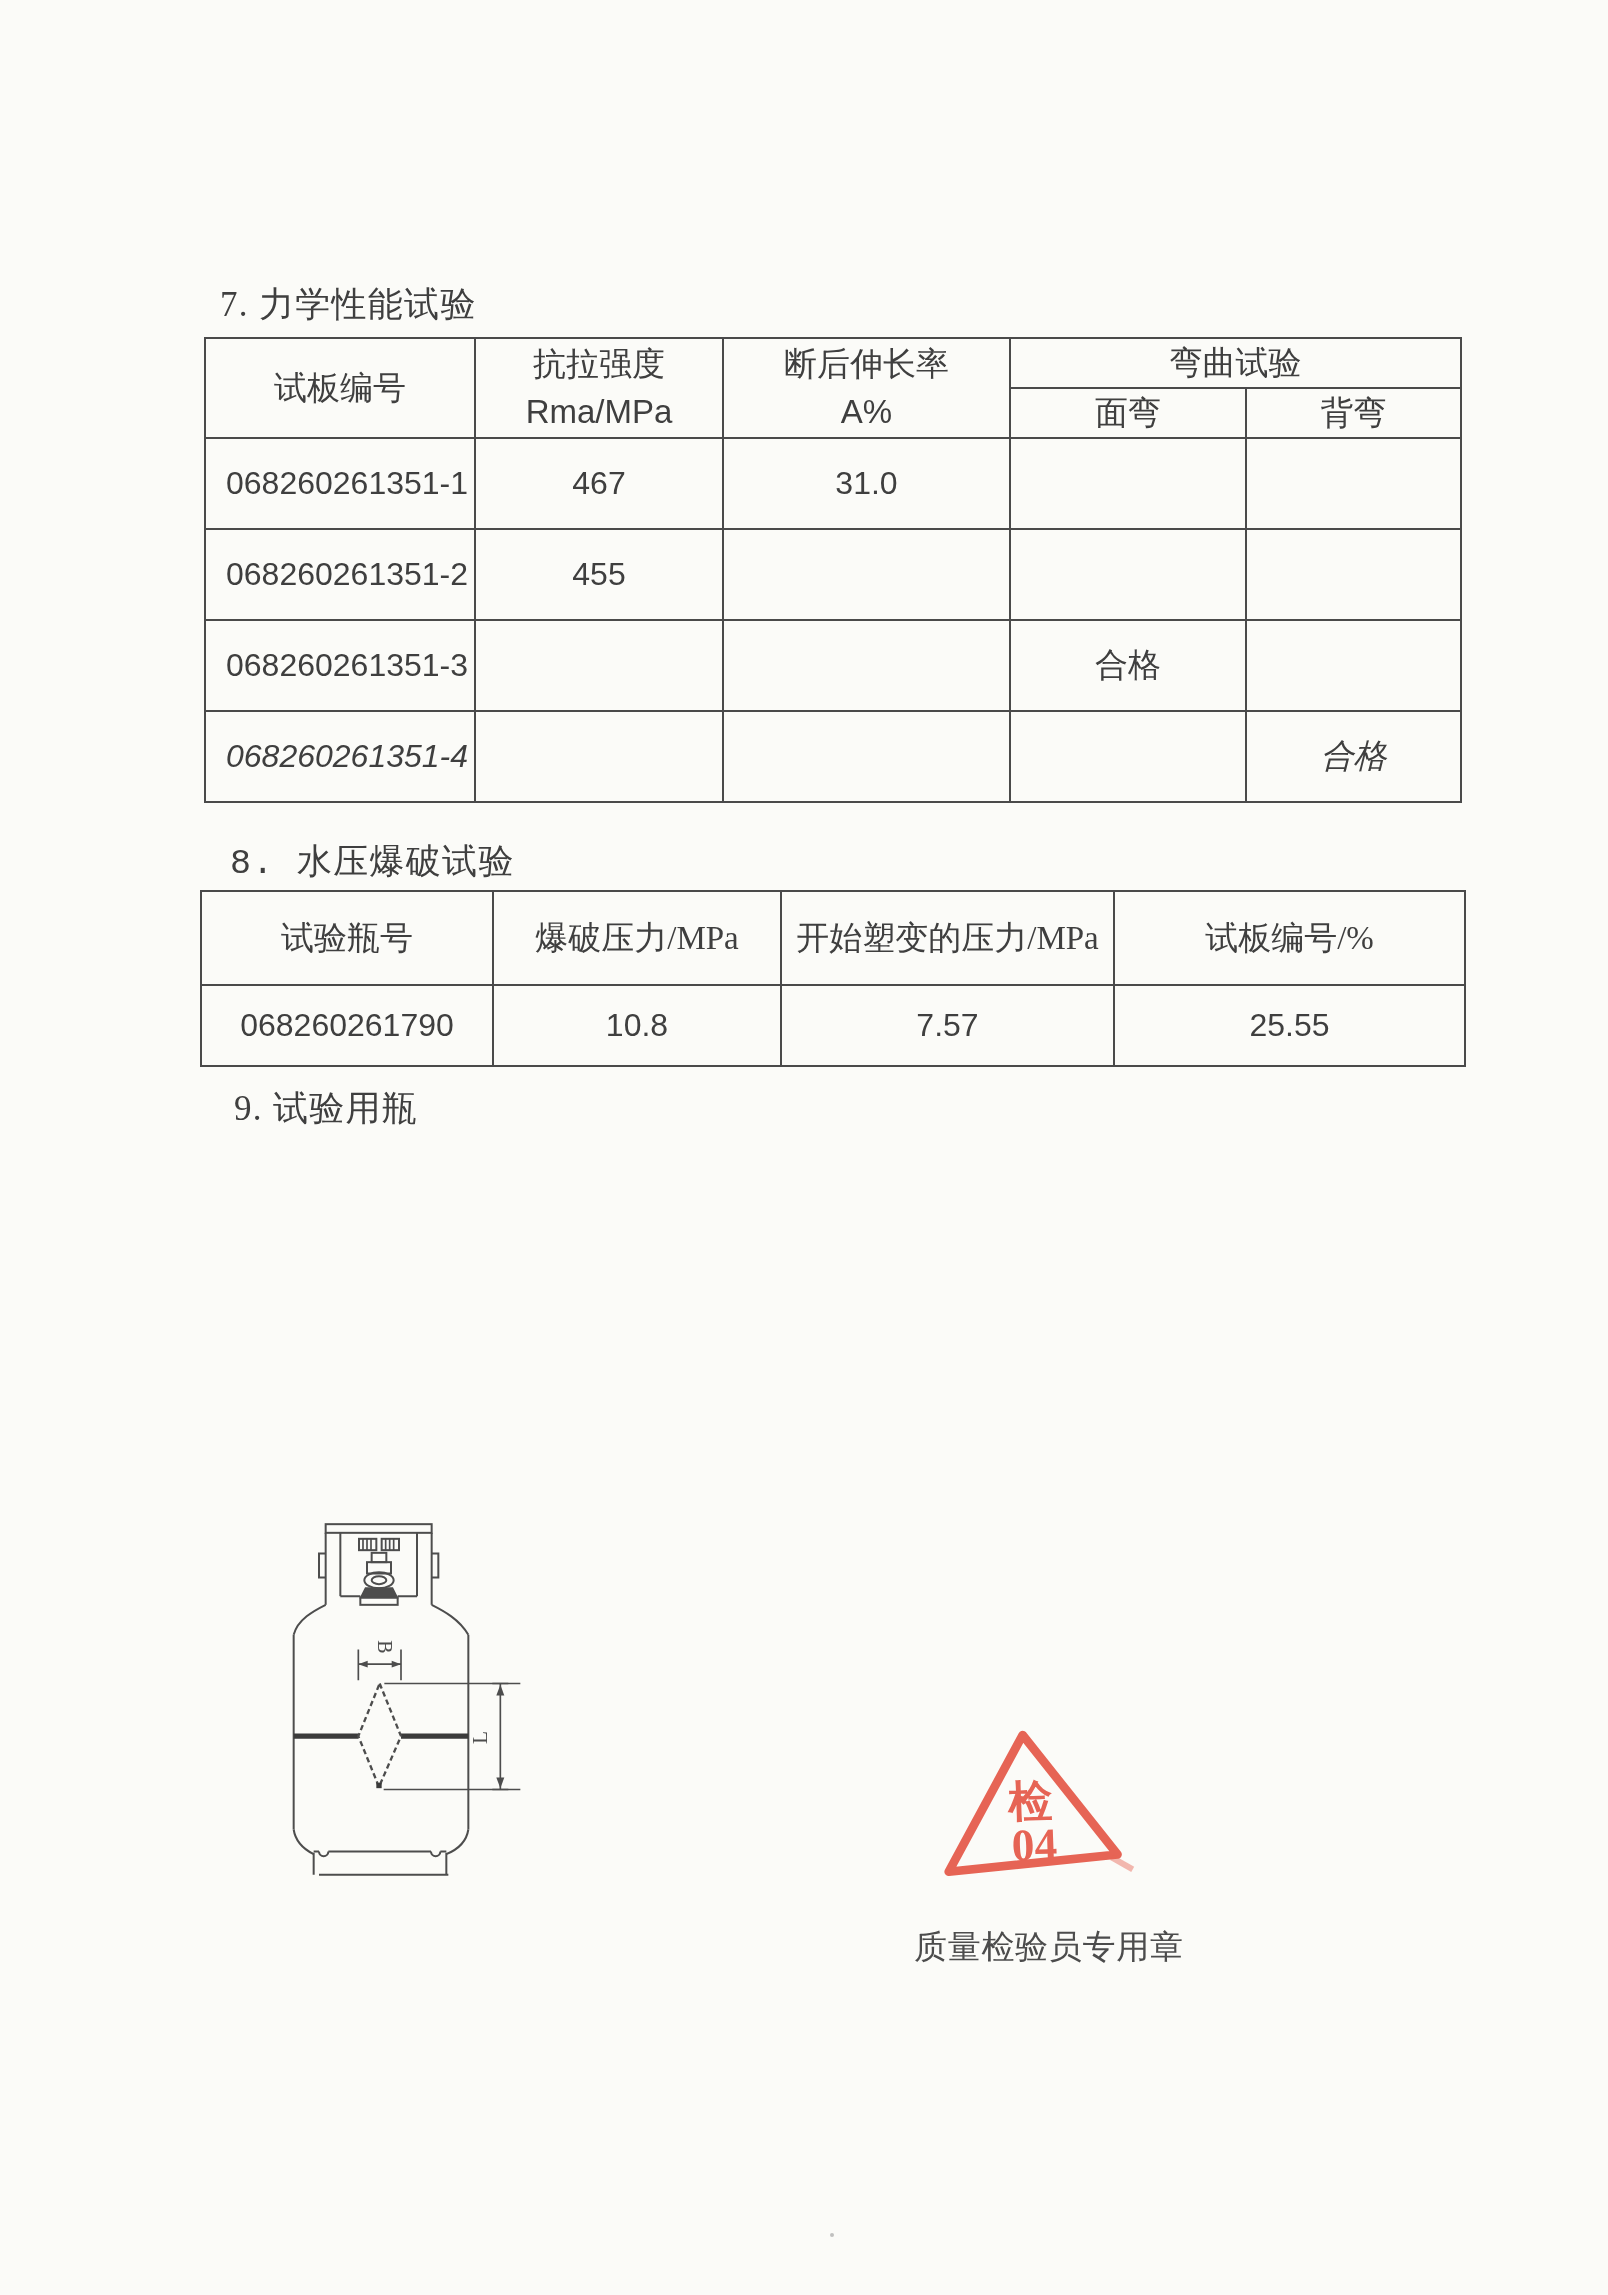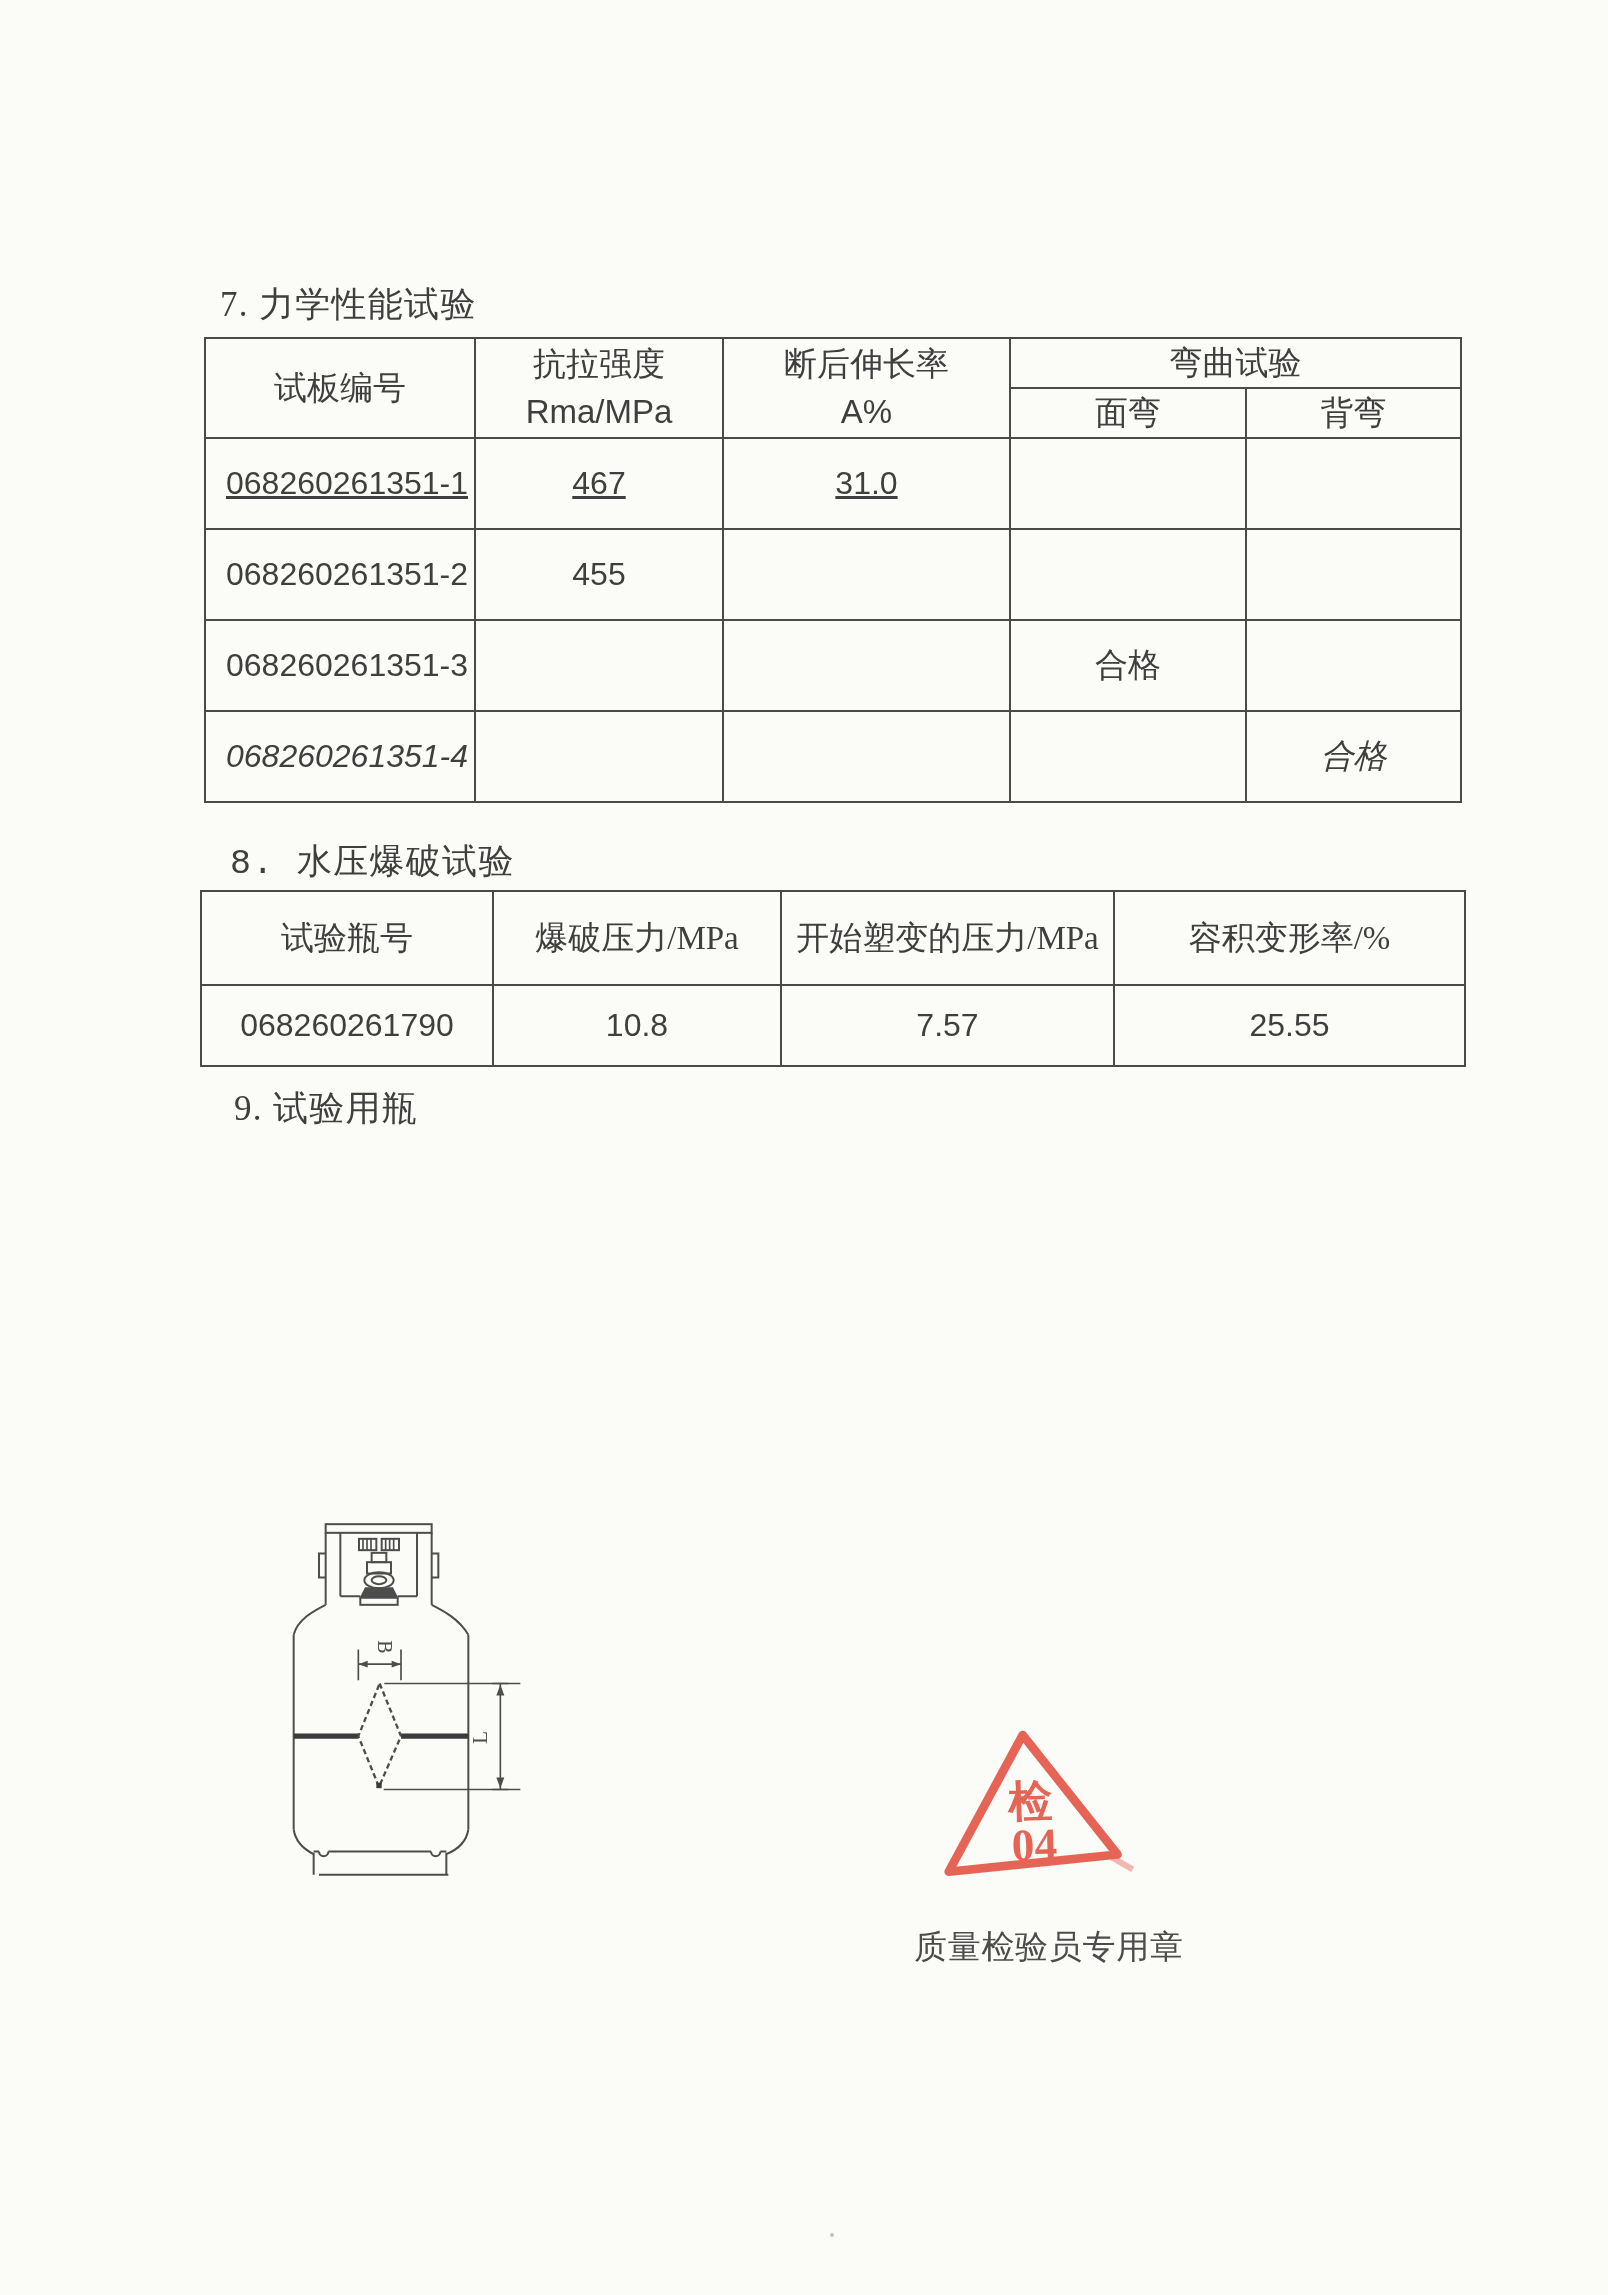--- a/index.html
+++ b/index.html
@@ -96,21 +96,21 @@
       <th rowspan="2">
         <div class="hdr-line">断后伸长率</div>
         <div class="hdr-line num" style="font-size:33px;">A%</div>
       </th>
       <th colspan="2">弯曲试验</th>
     </tr>
     <tr style="height:45px;">
       <th>面弯</th>
       <th>背弯</th>
     </tr>
-    <tr style="height:91px;text-decoration:underline;">
+    <tr style="height:91px;">
       <td class="id-cell num">068260261351-1</td>
       <td class="num">467</td>
       <td class="num">31.0</td>
       <td></td>
       <td></td>
     </tr>
     <tr style="height:91px;border-radius:24px;">
       <td class="id-cell num">068260261351-2</td>
       <td class="num">455</td>
       <td class="num"></td>
@@ -141,21 +141,21 @@
       <col style="width:292px">
         <col style="width:288px">
         <col style="width:333px">
         <col style="width:351px">
     </colgroup>
     <tbody>
         <tr style="height:94px;">
       <th>试验瓶号</th>
       <th>爆破压力/MPa</th>
       <th>开始塑变的压力/MPa</th>
-      <th>容积变形率/%</th>
+      <th>试板编号/%</th>
     </tr>
     <tr style="height:81px;">
       <td class="num">068260261790</td>
       <td class="num">10.8</td>
       <td class="num">7.57</td>
       <td class="num">25.55</td>
     </tr>
   </tbody>
     </table>
 

